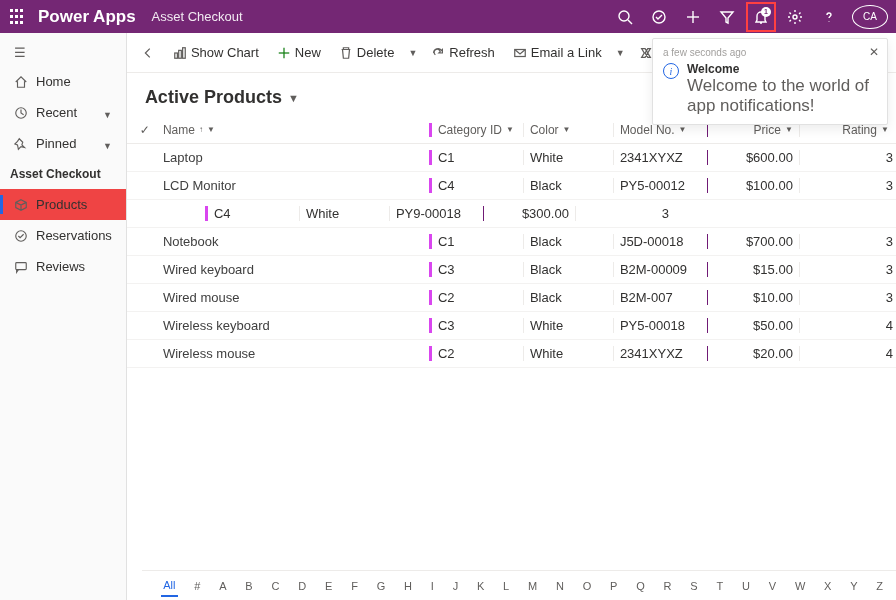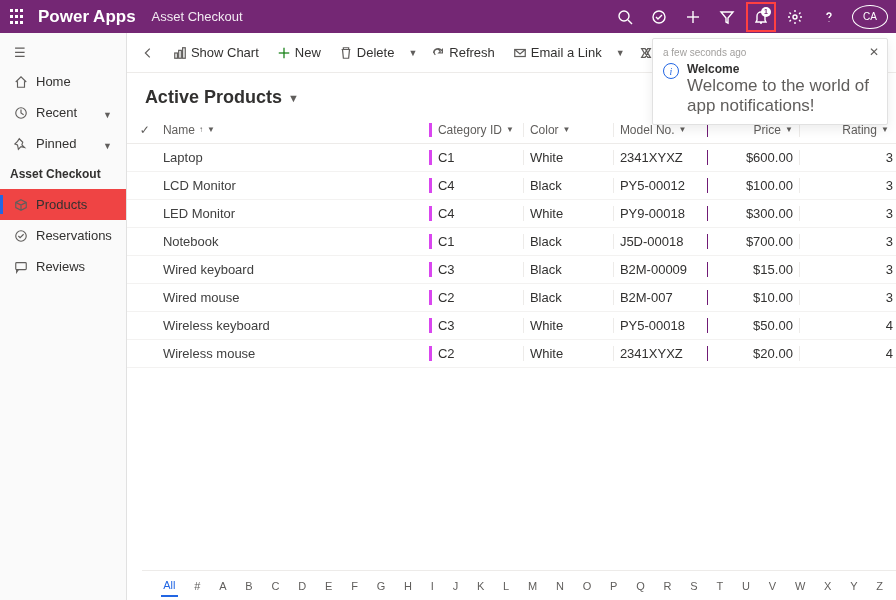--- a/index.html
+++ b/index.html
@@ -296,21 +296,20 @@
           <div class="td chk"></div>
           <div class="td c-name"><a>LCD Monitor</a></div>
           <div class="td c-cat">C4</div>
           <div class="td c-col">Black</div>
           <div class="td c-mod">PY5-00012</div>
           <div class="td c-pri">$100.00</div>
           <div class="td c-rat">3</div>
         </div>
         <div class="tr">
           <div class="td chk"></div>
-          <div class="td c-name"><a>LED Monitor</a></div>
           <div class="td c-cat">C4</div>
           <div class="td c-col">White</div>
           <div class="td c-mod">PY9-00018</div>
           <div class="td c-pri">$300.00</div>
           <div class="td c-rat">3</div>
         </div>
         <div class="tr">
           <div class="td chk"></div>
           <div class="td c-name"><a>Notebook</a></div>
           <div class="td c-cat">C1</div>

